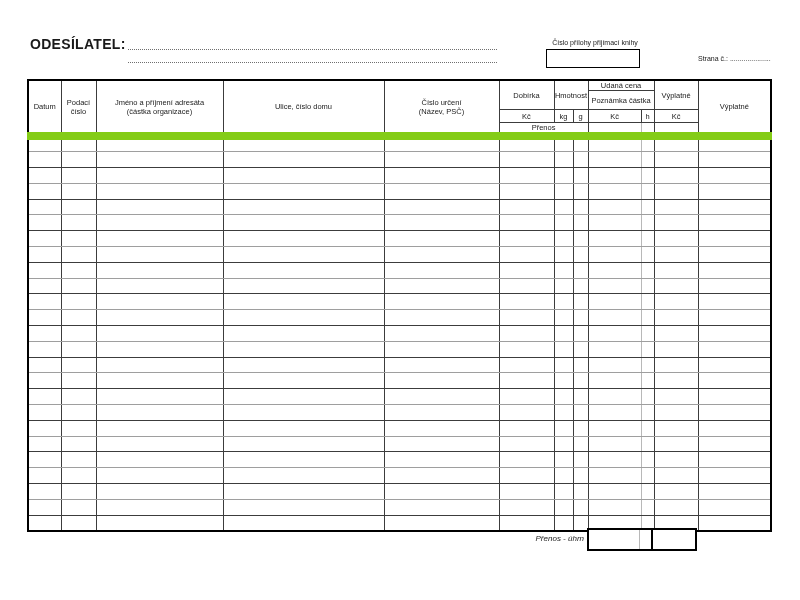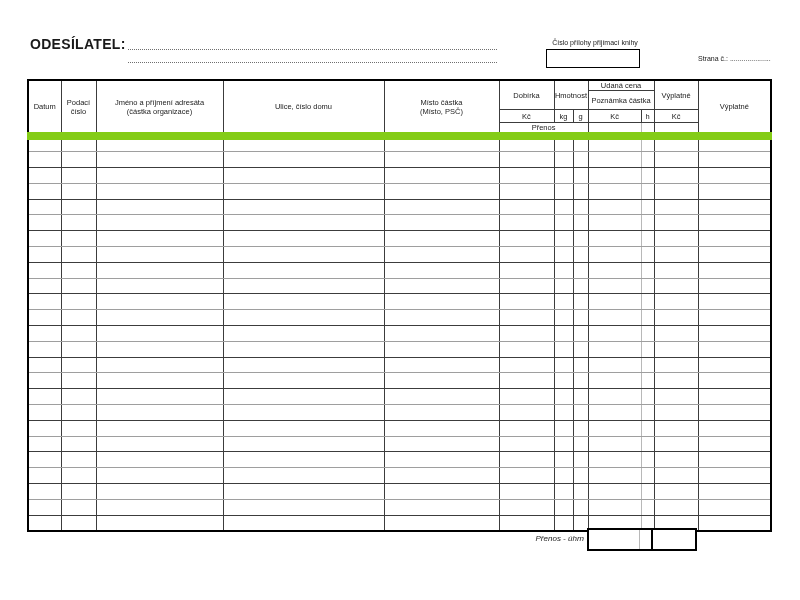--- a/index.html
+++ b/index.html
@@ -100,22 +100,22 @@
     <thead>
       <tr class="r1">
         <th rowspan="4" class="hb">Datum</th>
         <th rowspan="4" class="hb">Podací číslo</th>
         <th rowspan="4" class="hb">
           <div>Jméno a příjmení adresáta</div>
           <div>(částka organizace)</div>
         </th>
         <th rowspan="4" class="hb">Ulice, číslo domu</th>
         <th rowspan="4" class="hb">
-          <div>Místo částka</div>
-          <div>(Místo, PSČ)</div>
+          <div>Číslo určení</div>
+          <div>(Název, PSČ)</div>
         </th>
         <th rowspan="2" class="bb">Dobírka</th>
         <th rowspan="2" colspan="2" class="bb">Hmotnost</th>
         <th colspan="2" class="bb">Udaná cena</th>
         <th rowspan="2" class="bb">Výplatné</th>
         <th rowspan="4" class="hb">Výplatné</th>
       </tr>
       <tr class="r2">
         <th colspan="2" class="bb">Poznámka částka</th>
       </tr>

